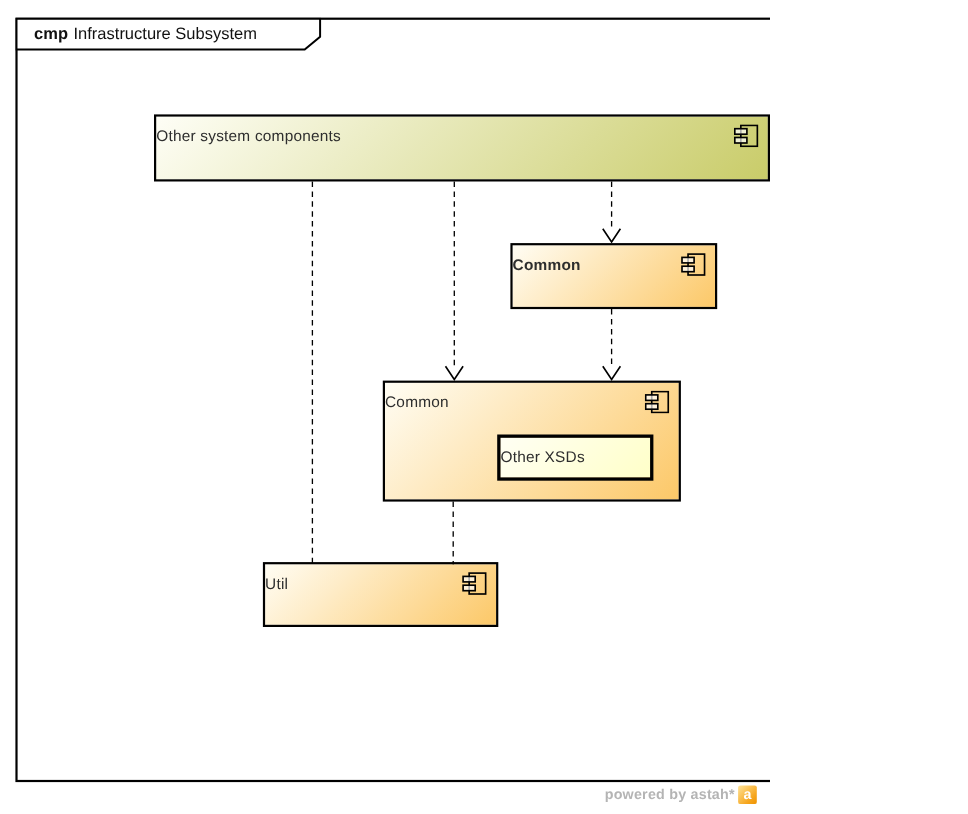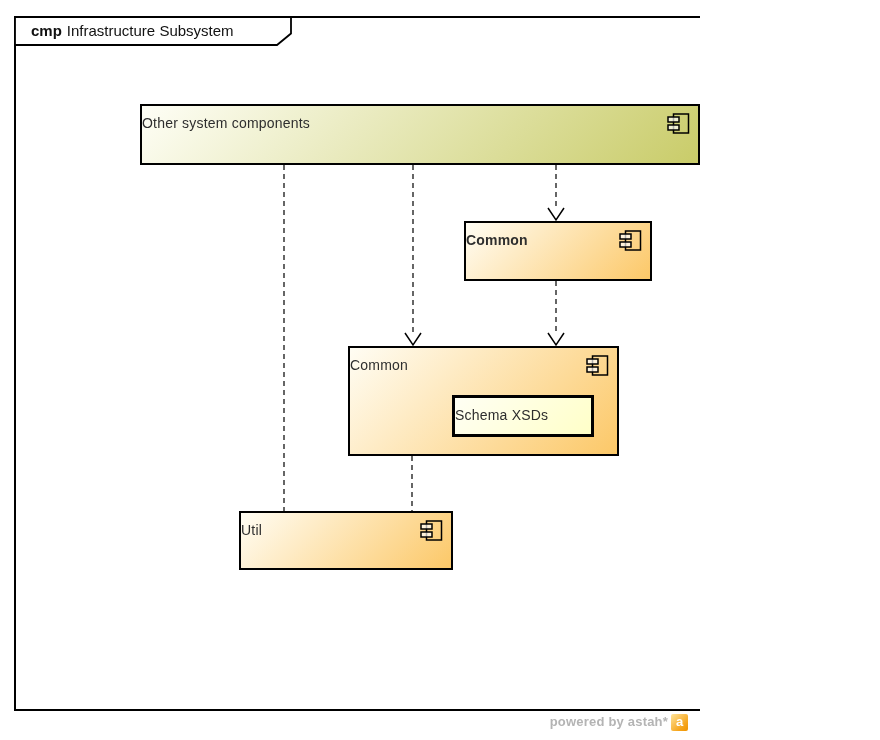--- a/index.html
+++ b/index.html
@@ -148,21 +148,21 @@
   </div>
 
   <div class="component orange" style="left:348px; top:346px; width:271px; height:110px;">
     <span class="comp-label">Common</span>
     <svg class="comp-icon" width="23" height="21" viewBox="0 0 23 21">
       <rect class="icon-body" x="6.5" y="1" width="15" height="19"></rect>
       <rect class="icon-tab" x="1" y="4" width="11" height="5"></rect>
       <rect class="icon-tab" x="1" y="12" width="11" height="5"></rect>
     </svg>
     <div class="component pale" style="left:102px; top:47px; width:142px; height:42px;">
-      <span class="comp-label">Schema XSDs</span>
+      <span class="comp-label">Other XSDs</span>
     </div>
   </div>
 
   <div class="component orange" style="left:239px; top:511px; width:214px; height:59px;">
     <span class="comp-label">Util</span>
     <svg class="comp-icon" width="23" height="21" viewBox="0 0 23 21">
       <rect class="icon-body" x="6.5" y="1" width="15" height="19"></rect>
       <rect class="icon-tab" x="1" y="4" width="11" height="5"></rect>
       <rect class="icon-tab" x="1" y="12" width="11" height="5"></rect>
     </svg>

